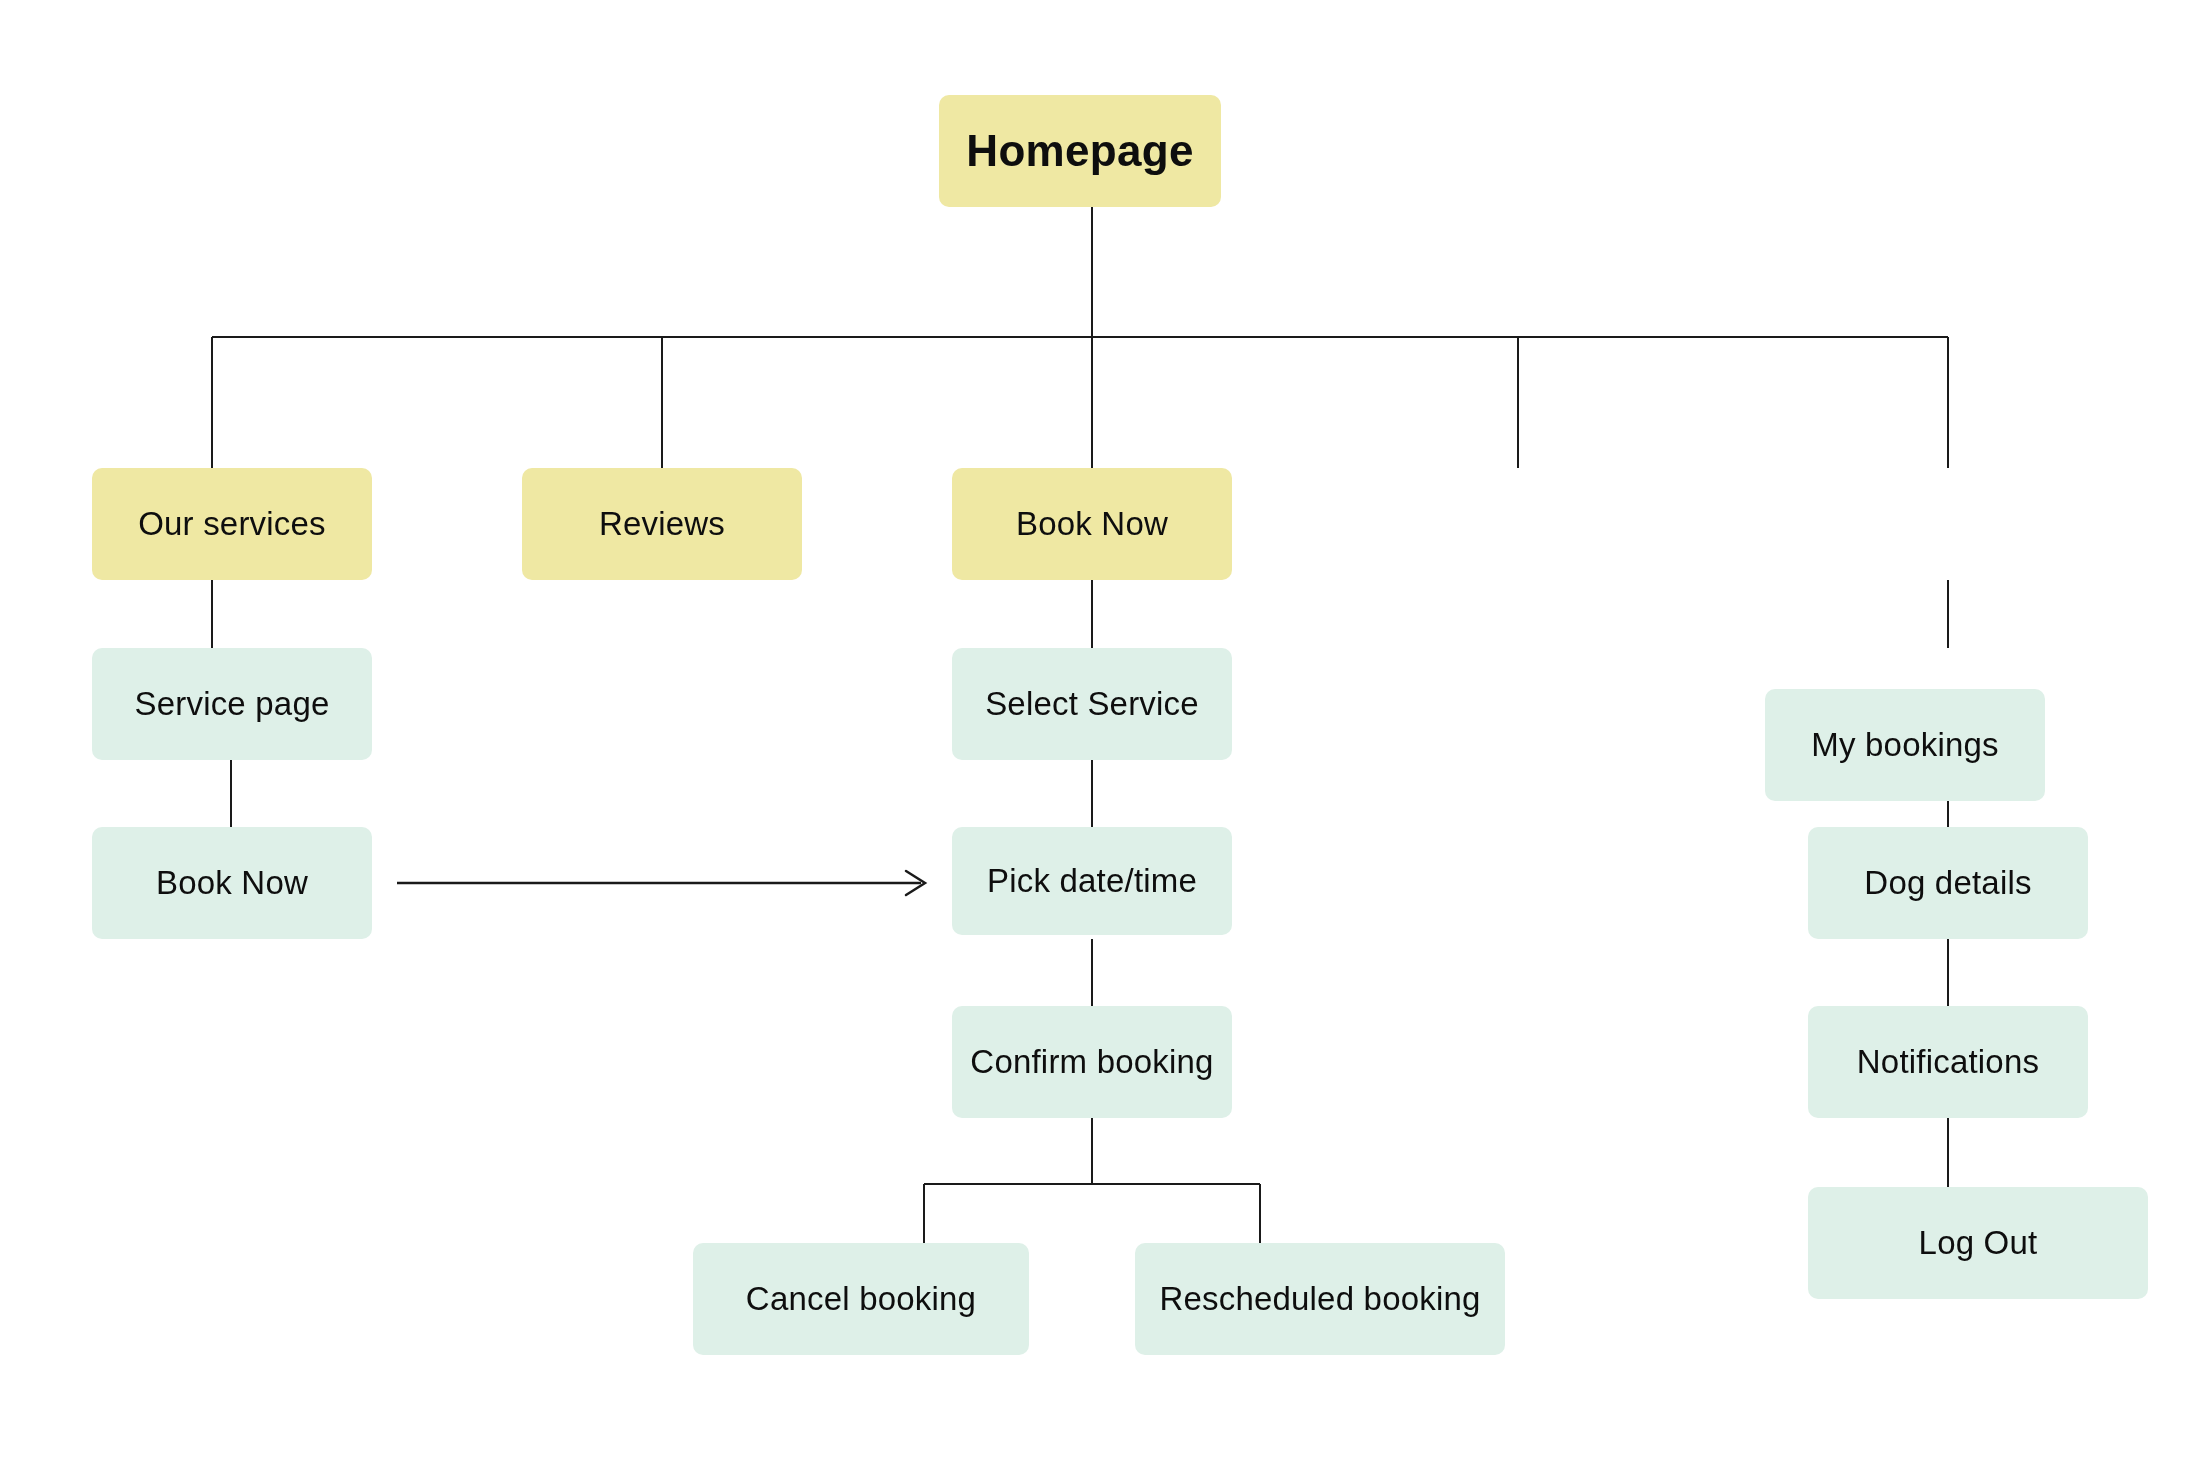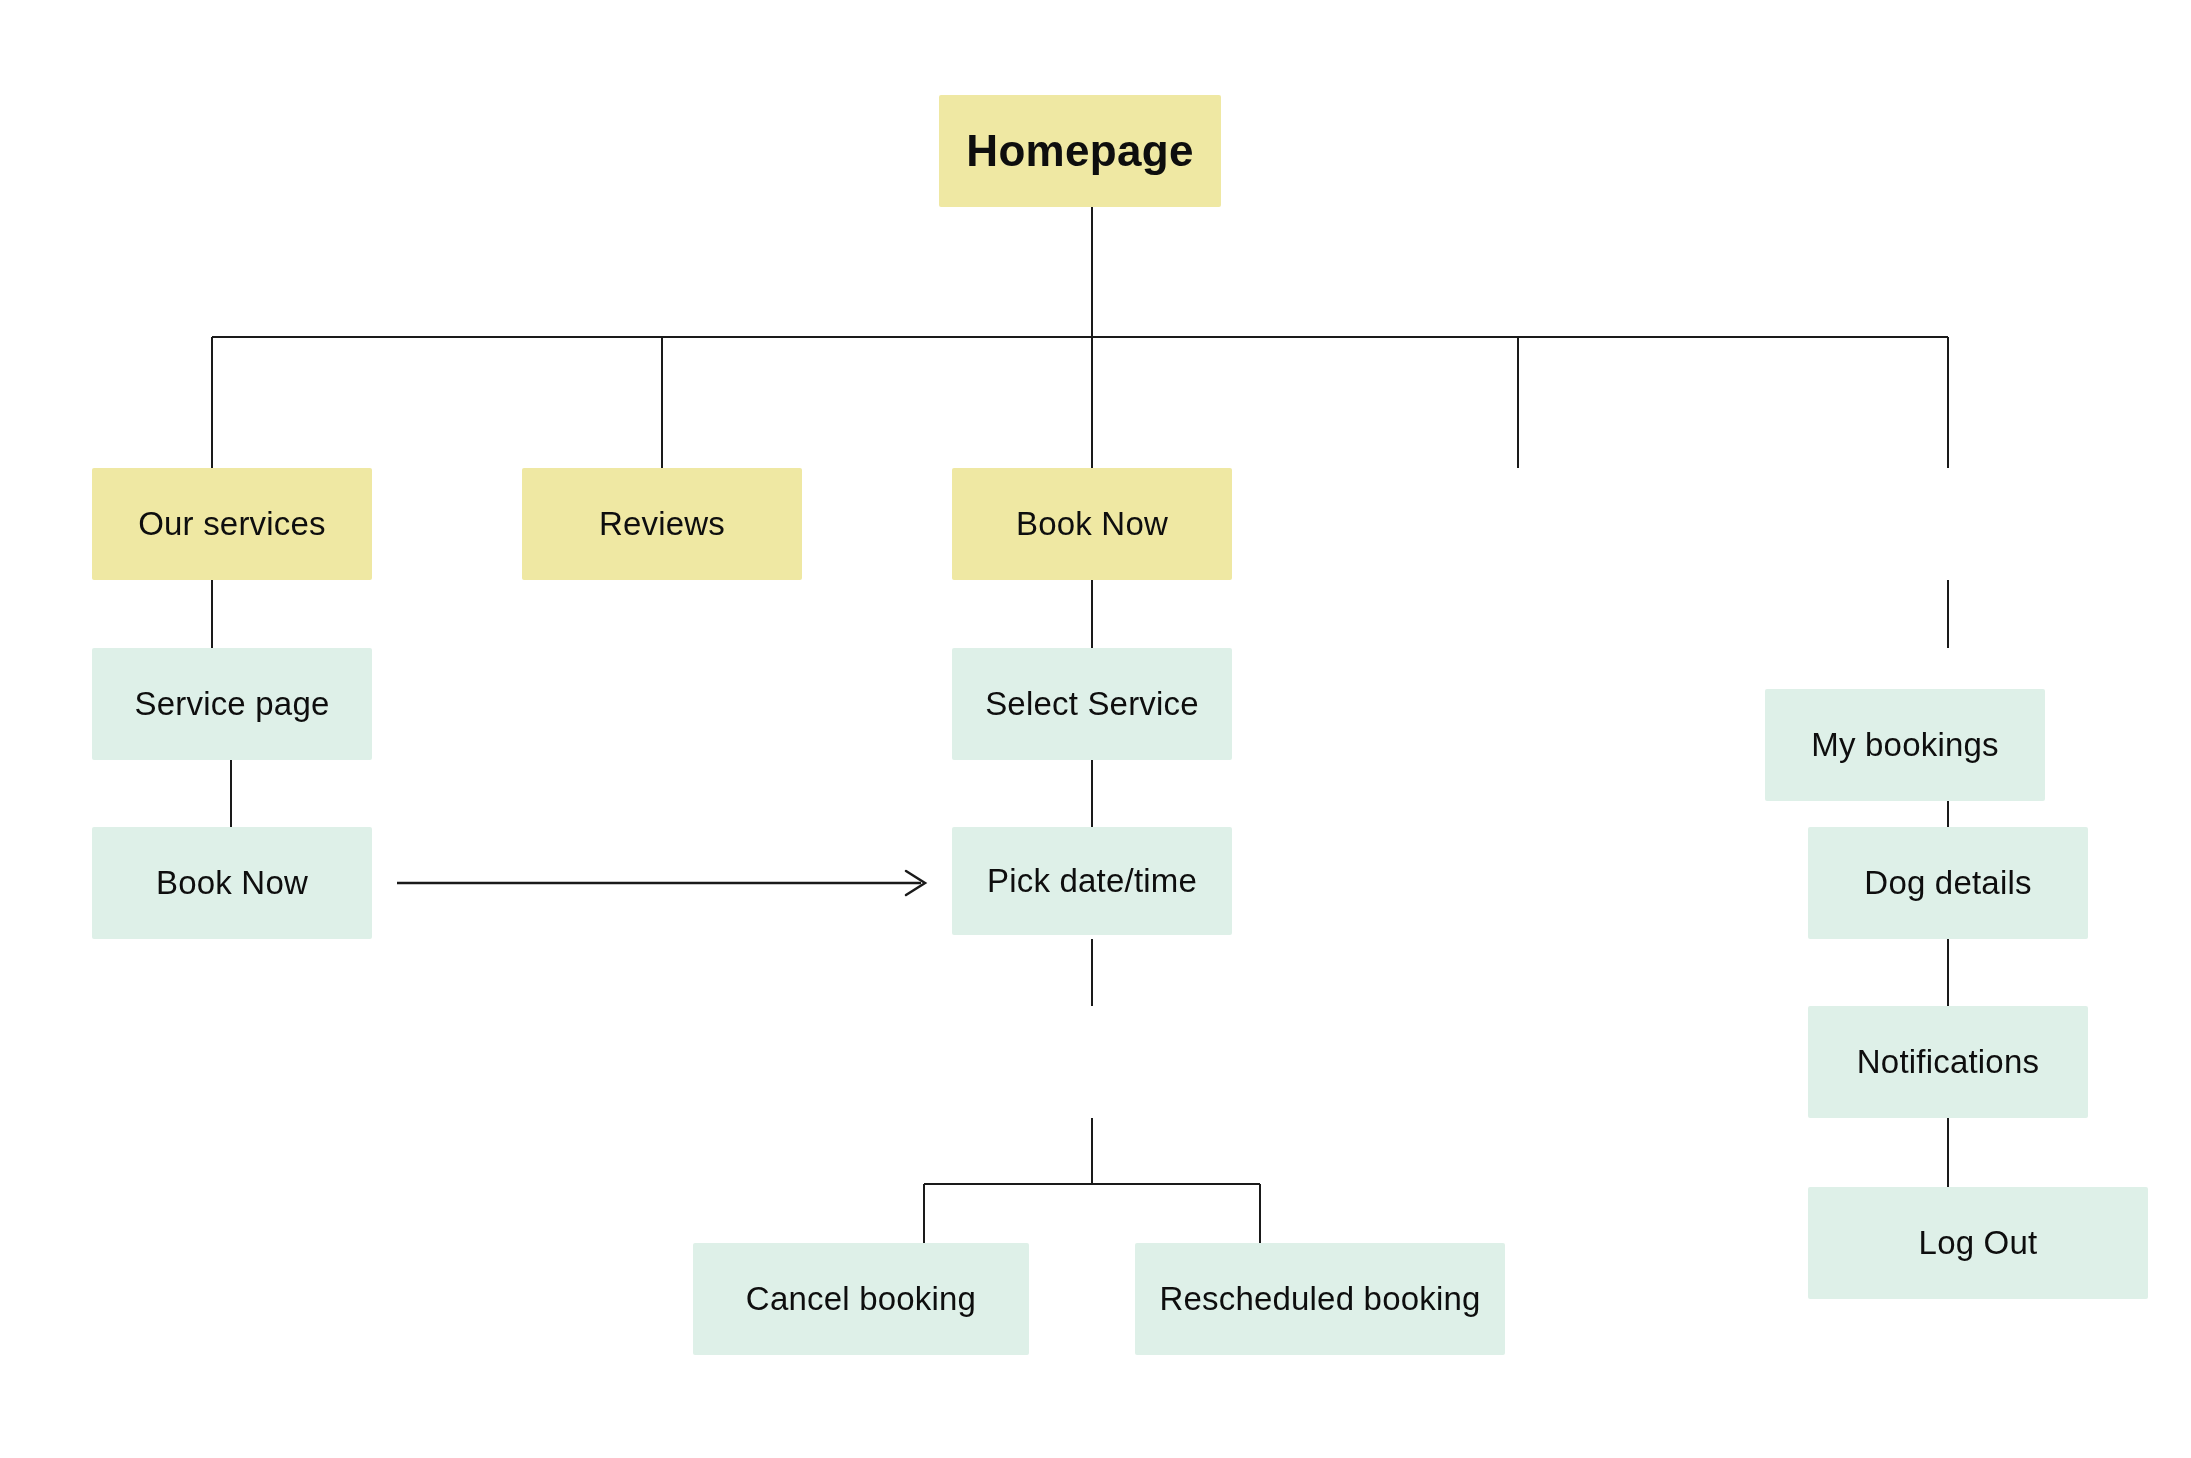--- a/index.html
+++ b/index.html
@@ -27,21 +27,21 @@
     position: absolute;
     left: 0; top: 0;
     width: 2191px;
     height: 1458px;
   }
   .node {
     position: absolute;
     display: flex;
     align-items: center;
     justify-content: center;
-    border-radius: 2px;
+    border-radius: 10px;
     text-align: center;
   }
   .lvl1 { background: var(--level1-fill); }
   .lvl2 { background: var(--level2-fill); }
   .node .label {
     font-size: 33px;
     font-weight: 400;
     color: var(--text);
     letter-spacing: 0.2px;
     white-space: nowrap;
@@ -112,20 +112,23 @@
   <div class="node lvl2" style="left:92px; top:827px; width:280px; height:112px;">
     <span class="label">Book Now</span>
   </div>
 
   <div class="node lvl2" style="left:952px; top:648px; width:280px; height:112px;">
     <span class="label">Select Service</span>
   </div>
   <div class="node lvl2" style="left:952px; top:827px; width:280px; height:108px;">
     <span class="label">Pick date/time</span>
   </div>
+  <div class="node lvl2" style="left:952px; top:1006px; width:280px; height:112px;">
+    <span class="label">Confirm booking</span>
+  </div>
   <div class="node lvl2" style="left:693px; top:1243px; width:336px; height:112px;">
     <span class="label">Cancel booking</span>
   </div>
   <div class="node lvl2" style="left:1135px; top:1243px; width:370px; height:112px;">
     <span class="label">Rescheduled booking</span>
   </div>
 
   <div class="node lvl2" style="left:1765px; top:648px; width:280px; height:112px;margin-top:41px;">
     <span class="label">My bookings</span>
   </div>

